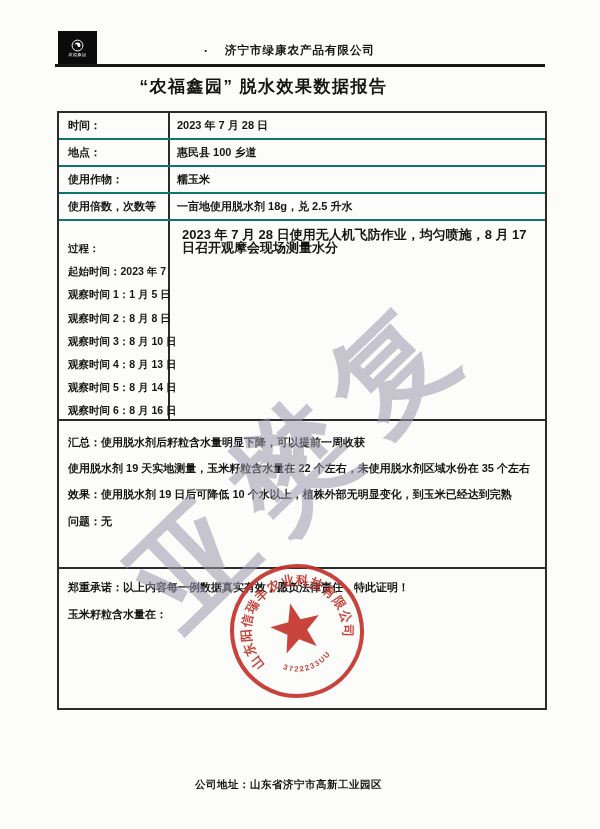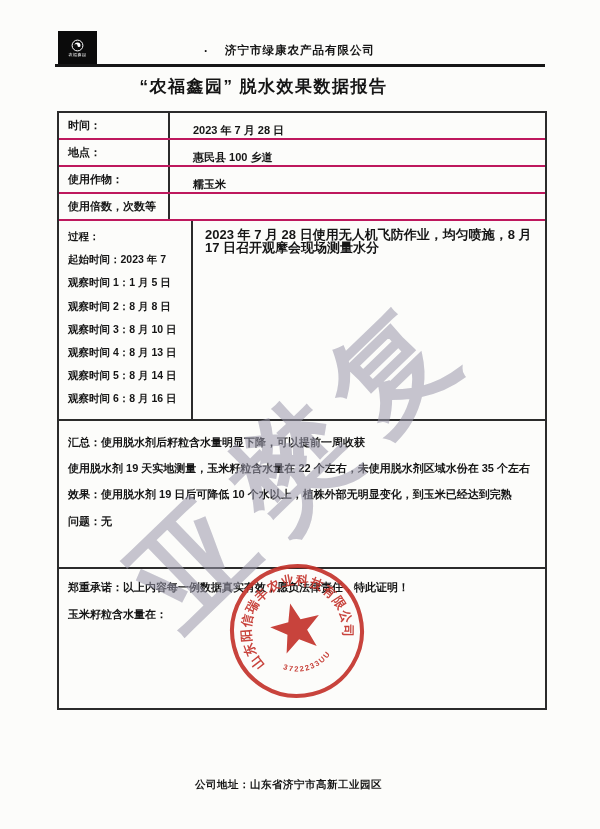--- a/index.html
+++ b/index.html
@@ -26,29 +26,29 @@
   
   .watermark{left:60px;top:240px;width:480px;height:440px;
         display:flex;align-items:center;justify-content:center;
         transform:rotate(-44deg);
         font-family:"DejaVu Serif","Liberation Serif",serif;
         font-size:116px;font-weight:bold;letter-spacing:22px;
         color:#9a98ab;opacity:.55;z-index:4;pointer-events:none;white-space:nowrap;}
 
   
   .doc-table{left:57px;top:111px;width:486px;border:2px solid #2b2b2b;z-index:2;background:transparent;}
-  .t-row{display:flex;align-items:flex-end;height:25px;border-bottom:2px solid #be185d;
+  .t-row{display:flex;align-items:center;height:25px;border-bottom:2px solid #0f766e;
         font-size:11px;font-weight:bold;}
   .t-label{width:111px;padding-left:9px;border-right:2px solid #2b2b2b;
         height:100%;display:flex;align-items:center;box-sizing:border-box;}
-  .t-value{flex:1;padding-left:23px;}
+  .t-value{flex:1;padding-left:7px;}
 
   .t-process{display:flex;height:198px;border-bottom:2px solid #2b2b2b;font-weight:bold;}
-  .p-left{width:134px;box-sizing:border-box;border-right:2px solid #2b2b2b;
-        padding:4px 2px 0 9px;font-size:10.5px;}
+  .p-left{width:111px;box-sizing:border-box;border-right:2px solid #2b2b2b;
+        padding:16px 2px 0 9px;font-size:10.5px;}
   .p-left div{height:23.2px;line-height:23.2px;white-space:nowrap;}
   .p-right{flex:1;padding:7px 12px 0 12px;font-size:13px;line-height:13px;}
 
   .t-summary{height:148px;border-bottom:2px solid #2b2b2b;box-sizing:border-box;
         padding:14px 12px 0 9px;font-size:11px;font-weight:bold;}
   .t-summary div{height:26.2px;line-height:15px;}
 
   .t-promise{height:139px;box-sizing:border-box;
         padding:10px 12px 0 9px;font-size:11px;font-weight:bold;}
   .t-promise div{height:27px;line-height:16px;}
@@ -87,20 +87,21 @@
   <div class="t-row">
     <div class="t-label">地点：</div>
     <div class="t-value">惠民县 100 乡道</div>
   </div>
   <div class="t-row">
     <div class="t-label">使用作物：</div>
     <div class="t-value">糯玉米</div>
   </div>
   <div class="t-row">
     <div class="t-label">使用倍数，次数等</div>
+    <div class="t-value">一亩地使用脱水剂 18g，兑 2.5 升水</div>
   </div>
 
   <div class="t-process">
     <div class="p-left">
       <div>过程：</div>
       <div>起始时间：2023 年 7</div>
       <div>观察时间 1：1 月 5 日</div>
       <div>观察时间 2：8 月 8 日</div>
       <div>观察时间 3：8 月 10 日</div>
       <div>观察时间 4：8 月 13 日</div>

